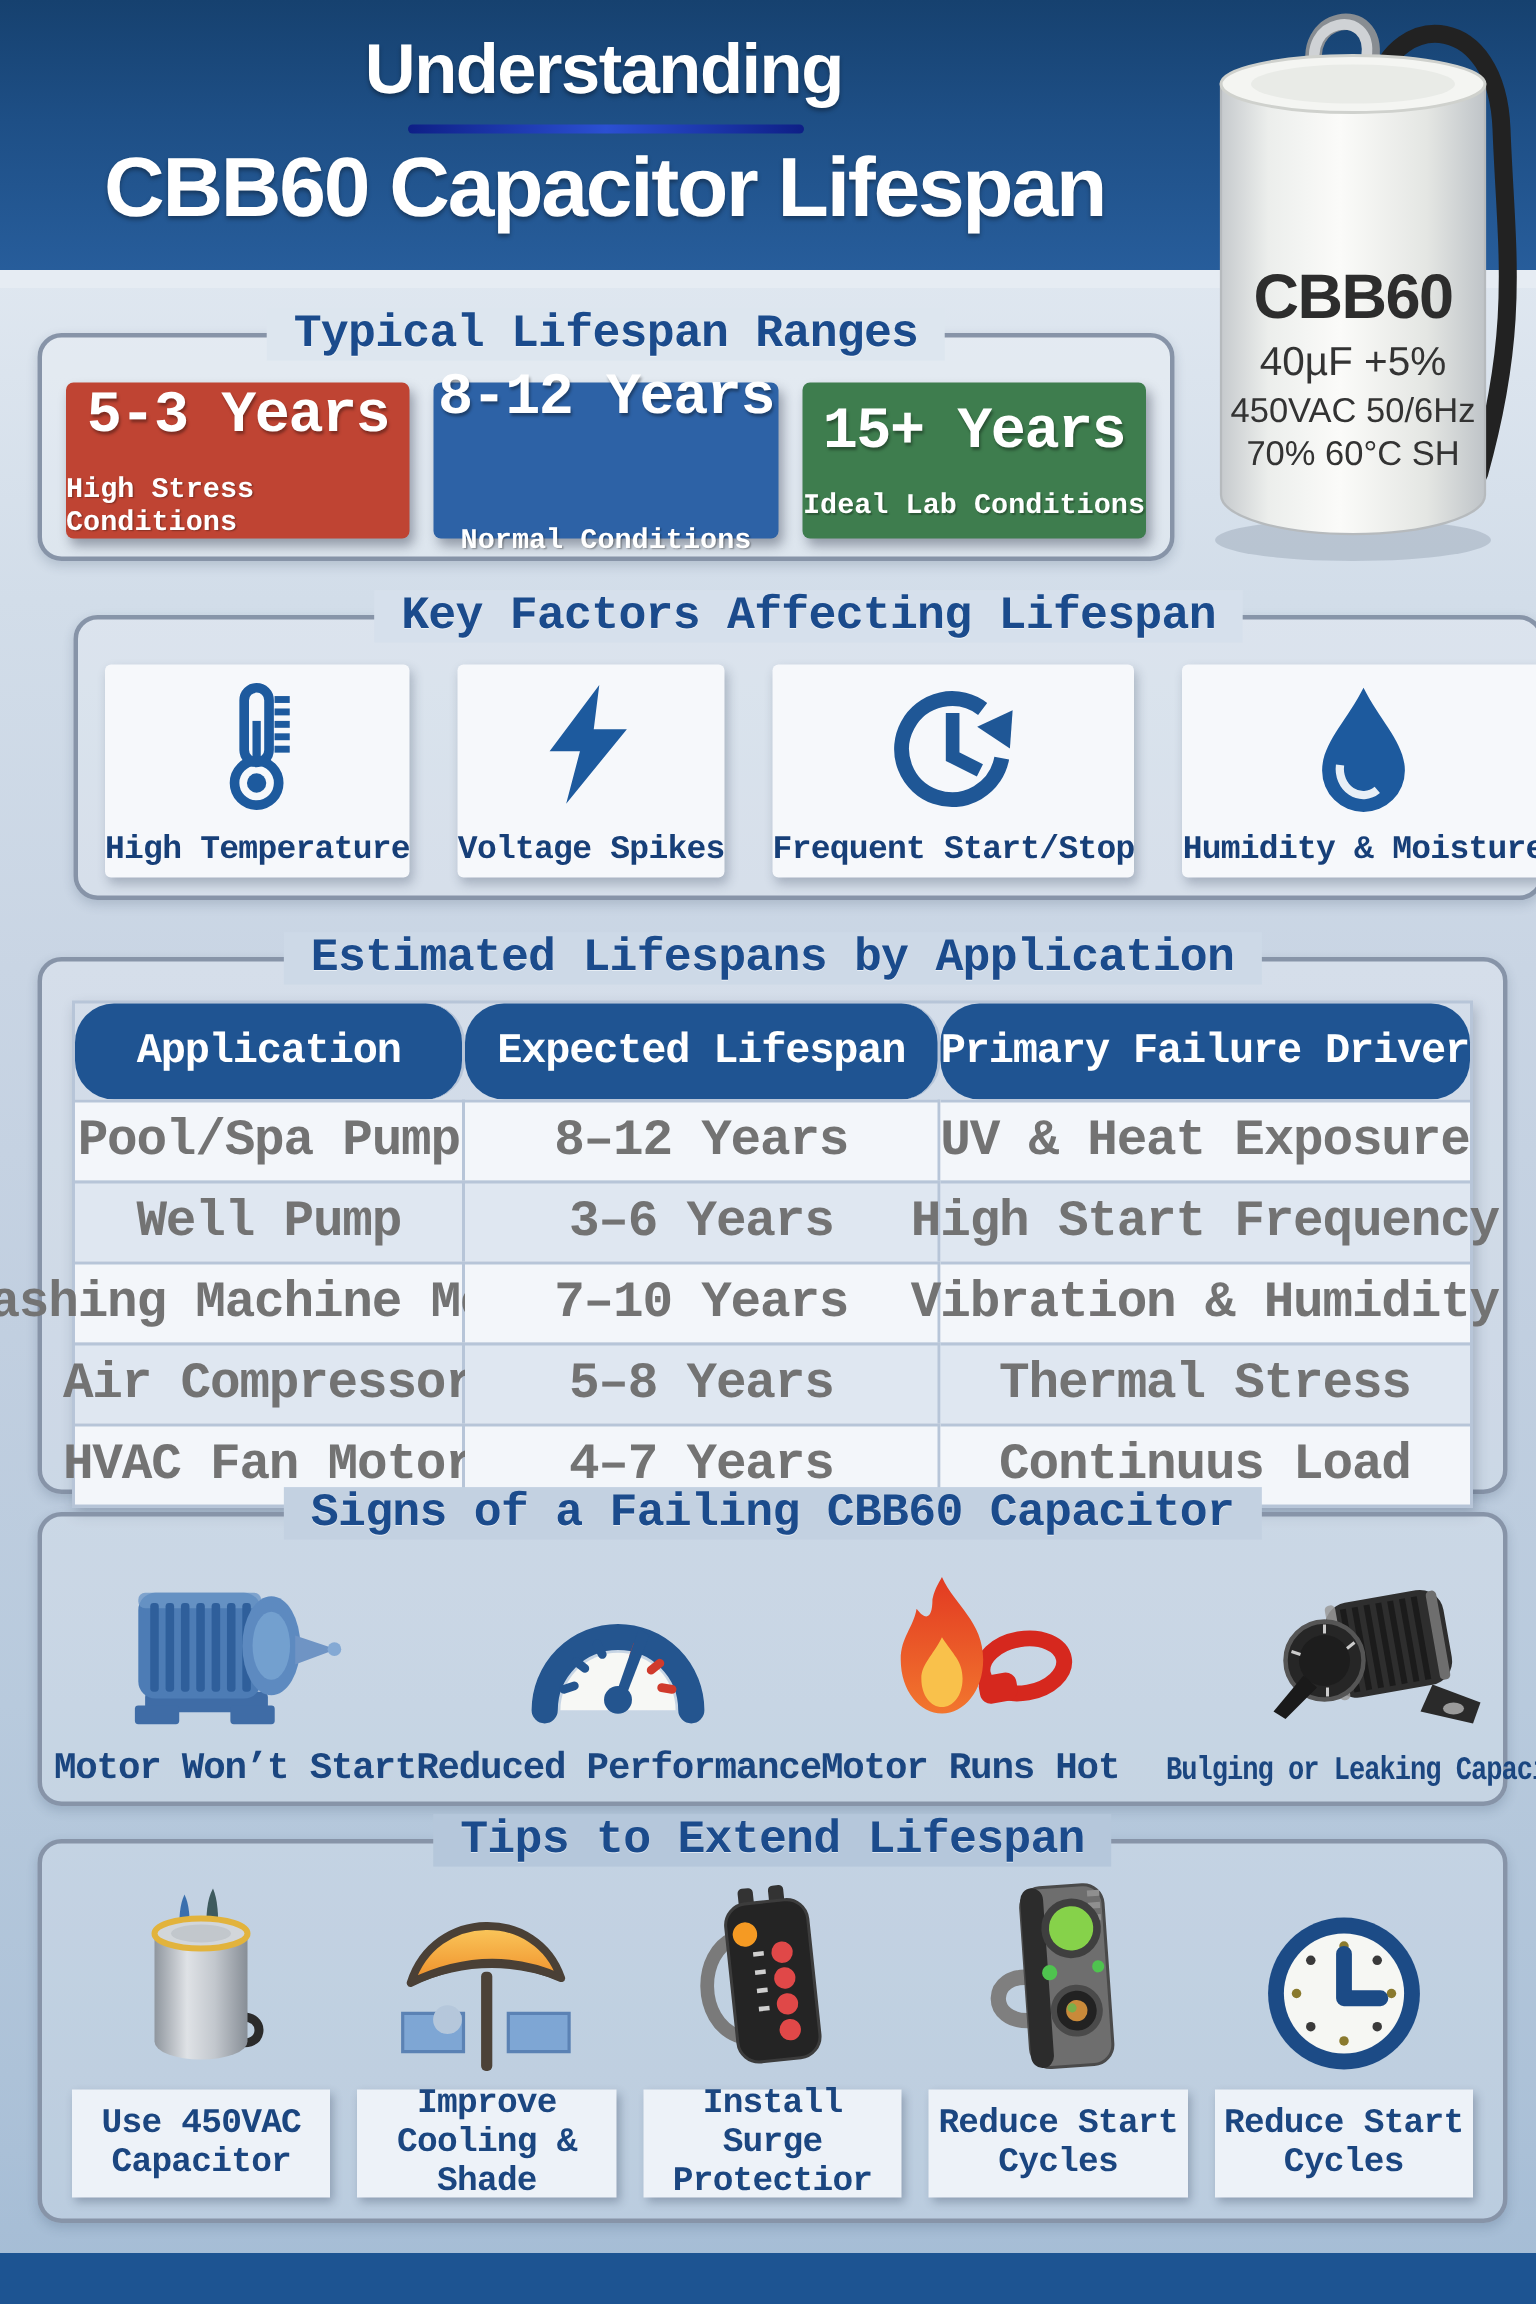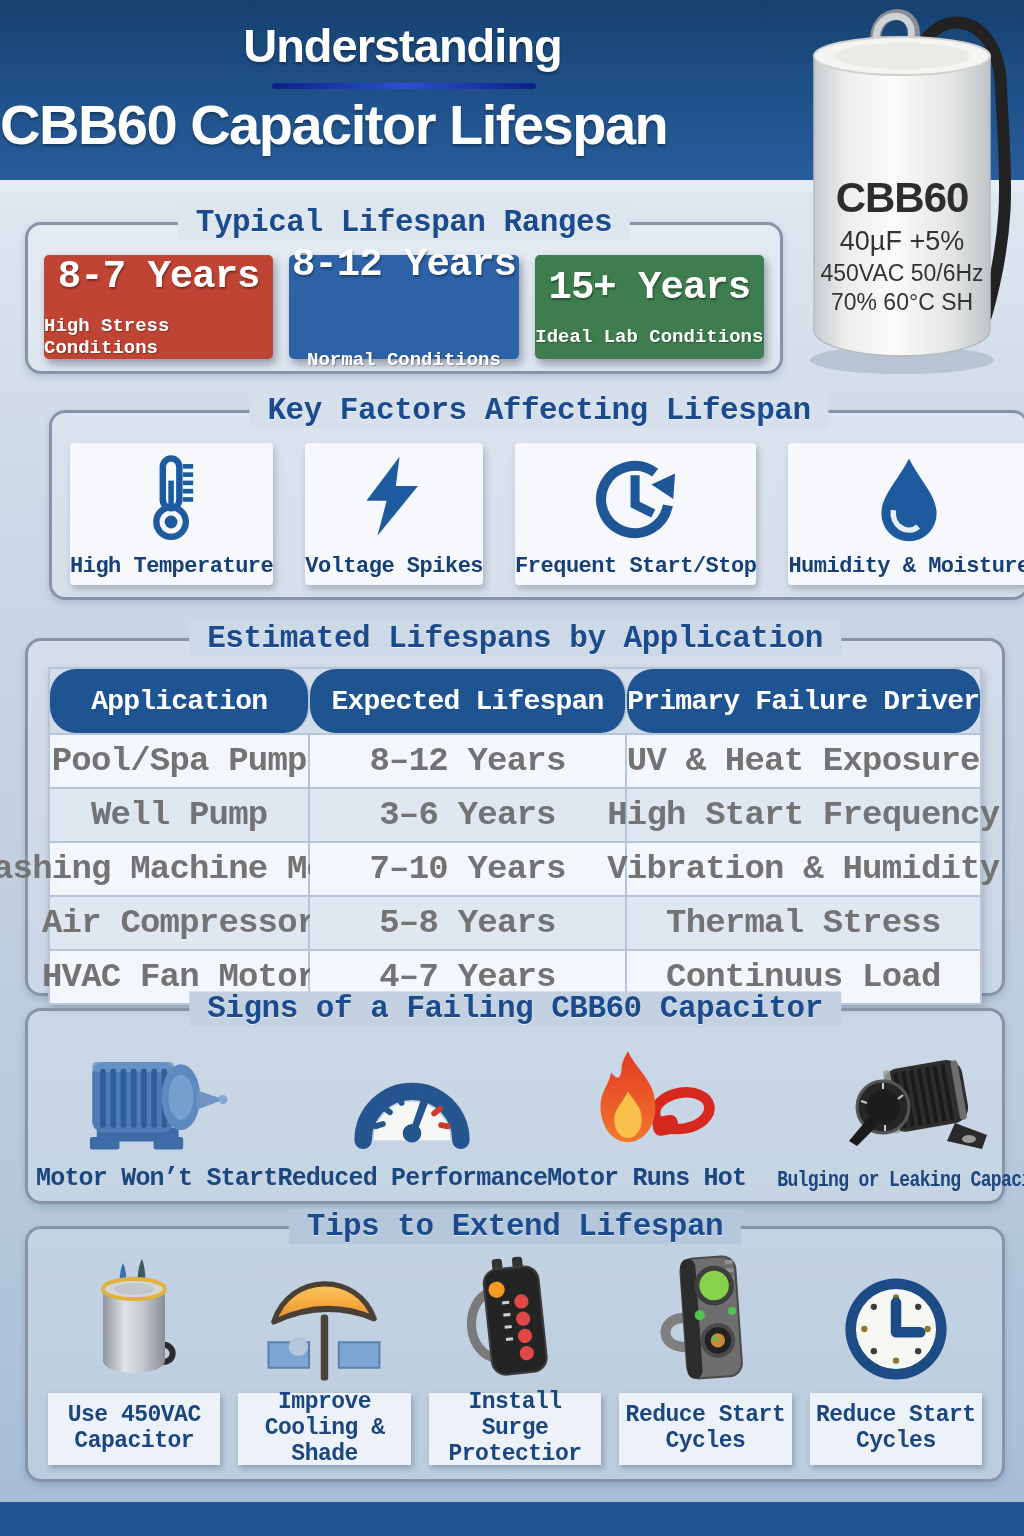--- a/index.html
+++ b/index.html
@@ -12,21 +12,21 @@
   .header-band{position:absolute;left:0;top:0;width:1024px;height:180px;
     background:linear-gradient(180deg,#16416f 0%,#1e4f86 45%,#275d9b 100%);}
   .header-strip{position:absolute;left:0;top:180px;width:1024px;height:12px;background:#e6ecf3;}
   .footer-band{position:absolute;left:0;top:1502px;width:1024px;height:34px;background:#1d5492;}
 
   .title1{position:absolute;left:0;top:18px;width:805px;text-align:center;
     font-size:47px;font-weight:bold;color:#fff;letter-spacing:-1px;
     text-shadow:0 2px 3px rgba(0,0,0,0.35);}
   .title-underline{position:absolute;left:272px;top:83px;width:264px;height:6px;border-radius:3px;
     background:linear-gradient(90deg,#0e1f86,#2b50d2 50%,#0e1f86);}
-  .title2{position:absolute;left:0;top:92px;width:806px;
+  .title2{position:absolute;left:0;top:92px;width:806px;text-align:center;
     font-size:56px;font-weight:bold;color:#fff;letter-spacing:-1.5px;
     text-shadow:0 2px 3px rgba(0,0,0,0.35);}
 
   
   .capacitor{position:absolute;left:782px;top:4px;width:240px;height:384px;}
 
   
   .section{position:absolute;border:3px solid #8794a8;border-radius:16px;
     background:rgba(255,255,255,0.22);box-shadow:0 3px 7px rgba(40,60,90,0.18);font-family:Liberation Mono, monospace;}
   .section-heading{position:absolute;top:0;left:50%;transform:translate(-50%,-56%);
@@ -120,21 +120,21 @@
     <text x="120" y="208" text-anchor="middle" font-family="Liberation Sans, sans-serif" font-size="42" font-weight="bold" fill="#2d2d2d" letter-spacing="-1">CBB60</text>
     <text x="120" y="246" text-anchor="middle" font-family="Liberation Sans, sans-serif" font-size="27" fill="#333333">40µF +5%</text>
     <text x="120" y="277" text-anchor="middle" font-family="Liberation Sans, sans-serif" font-size="23" fill="#333333">450VAC 50/6Hz</text>
     <text x="120" y="306" text-anchor="middle" font-family="Liberation Sans, sans-serif" font-size="23" fill="#333333">70% 60°C SH</text>
   </svg>
 
   <div class="section" id="sec-ranges">
     <div class="section-heading">Typical Lifespan Ranges</div>
     <div class="range-cards">
       <div class="range-card red">
-        <div class="range-years">8-7 Years</div>
+        <div class="range-years">5-3 Years</div>
         <div class="range-cond">High Stress Conditions</div>
       </div>
       <div class="range-card blue">
         <div class="range-years">8-12 Years</div>
         <div class="range-cond">Normal Conditions</div>
       </div>
       <div class="range-card green">
         <div class="range-years">15+ Years</div>
         <div class="range-cond">Ideal Lab Conditions</div>
       </div>

